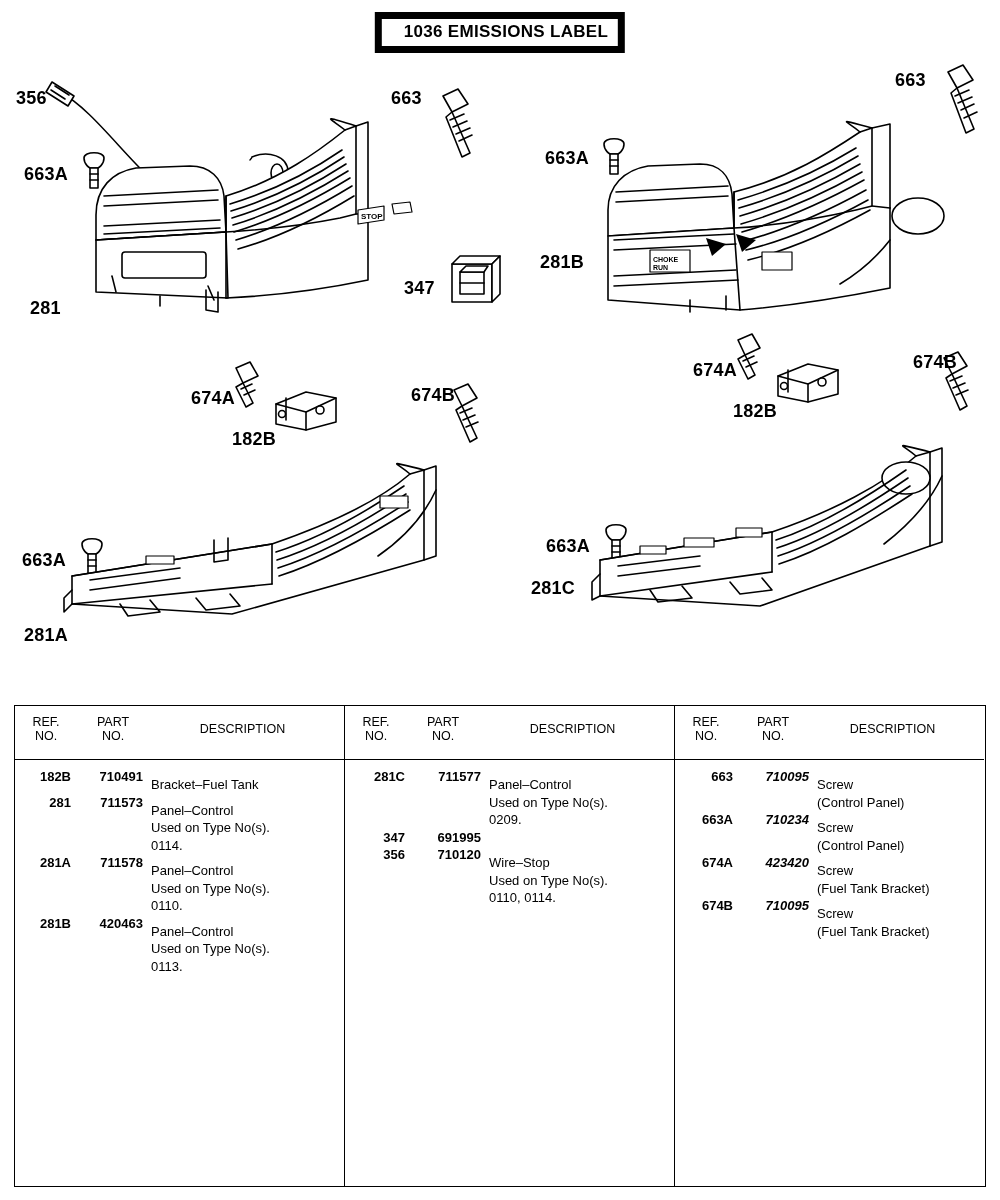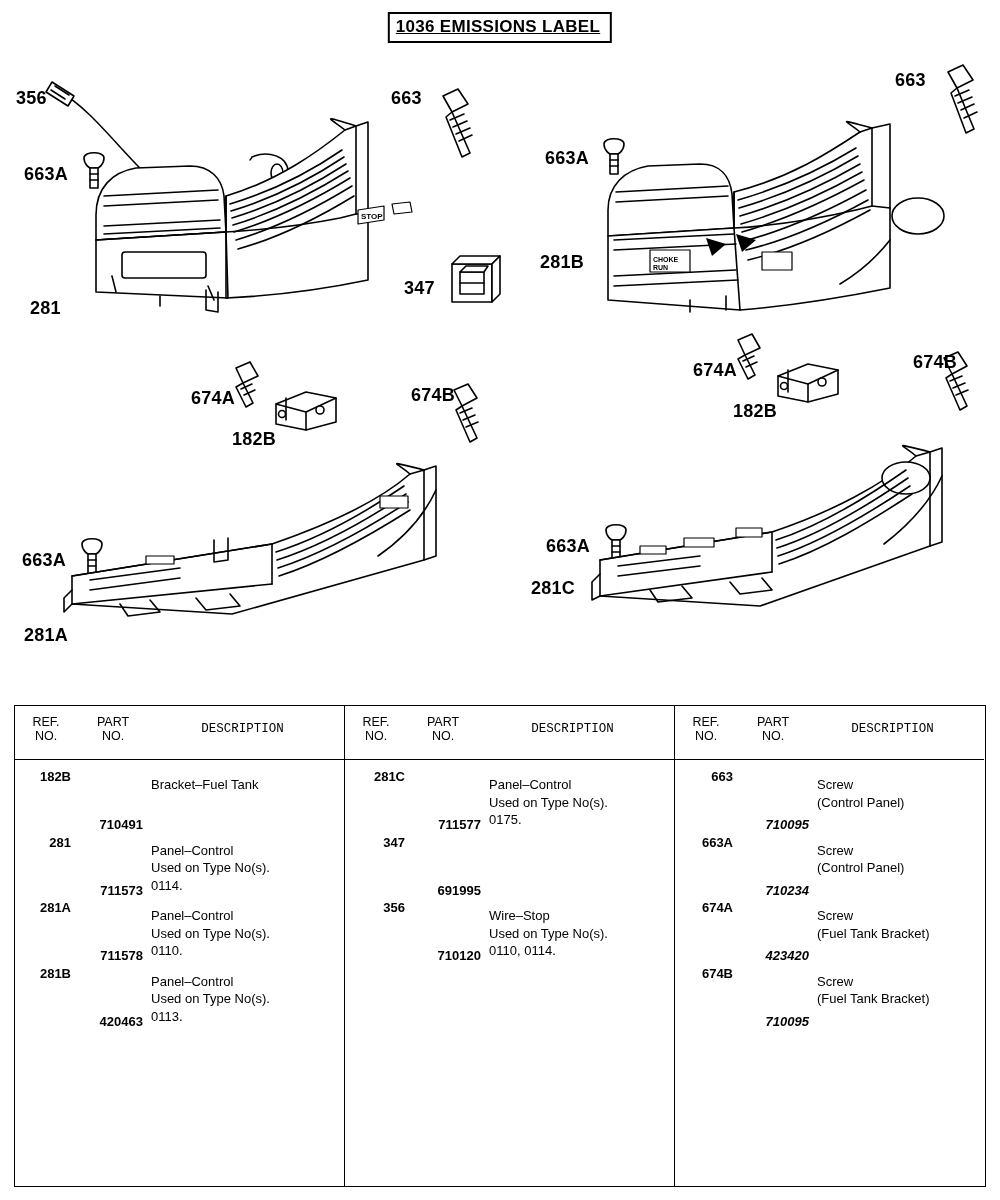--- a/index.html
+++ b/index.html
@@ -19,27 +19,26 @@
     position: relative;
     width: 1000px;
     height: 1200px;
   }
   
   .title-box {
     position: absolute;
     left: 50%;
     transform: translateX(-50%);
     top: 12px;
-    border: 2px solid #000000;
-    padding: 3px 10px 4px 6px;
+    border: 7px solid #000000;
+    padding: 3px 10px 4px 22px;
     font-size: 17px;
     font-weight: bold;
     letter-spacing: 0.3px;
     white-space: nowrap;
-    text-decoration: underline;
   }
   
   .callout {
     position: absolute;
     font-size: 18px;
     font-weight: bold;
     white-space: nowrap;
     letter-spacing: 0.2px;
   }
   
@@ -84,21 +83,21 @@
     justify-content: flex-end;
   }
   .hd {
     font-size: 12.5px;
     line-height: 14px;
     text-align: center;
   }
   .hd .l2 { display: block; }
   .hd-ref { width: 62px; }
   .hd-part { width: 72px; }
-  .hd-desc { flex: 1; text-align: center; padding-right: 8px; font-family: Liberation Mono, monospace; }
+  .hd-desc { flex: 1; text-align: center; padding-right: 8px; }
   .rows {
     padding-top: 8px;
   }
   .row {
     display: flex;
     font-size: 13px;
     line-height: 17.5px;
   }
   .cell-ref {
     width: 62px;
@@ -106,21 +105,20 @@
     font-weight: bold;
     padding-right: 6px;
     box-sizing: border-box;
   }
   .cell-part {
     width: 74px;
     text-align: right;
     font-weight: bold;
     padding-right: 8px;
     box-sizing: border-box;
-    margin-top: 48px;
   }
   .cell-desc {
     flex: 1;
     text-align: left;
     margin-top: 8px;
   }
   .cell-desc .sub { display: block; }
   
   .col.c3 .cell-ref { width: 66px; text-align: right; padding-right: 8px;}
   .col.c3 .cell-part { width: 76px; font-style: italic; }
@@ -476,21 +474,21 @@
           </div>
         </div>
         <div class="rows">
 
           <div class="row">
             <div class="cell-ref">281C</div>
             <div class="cell-part">711577</div>
             <div class="cell-desc">
               <span>Panel–Control</span>
               <span class="sub">Used on Type No(s).</span>
-              <span class="sub">0175.</span>
+              <span class="sub">0209.</span>
             </div>
           </div>
 
           <div class="row">
             <div class="cell-ref">347</div>
             <div class="cell-part">691995</div>
           </div>
 
           <div class="row">
             <div class="cell-ref">356</div>

